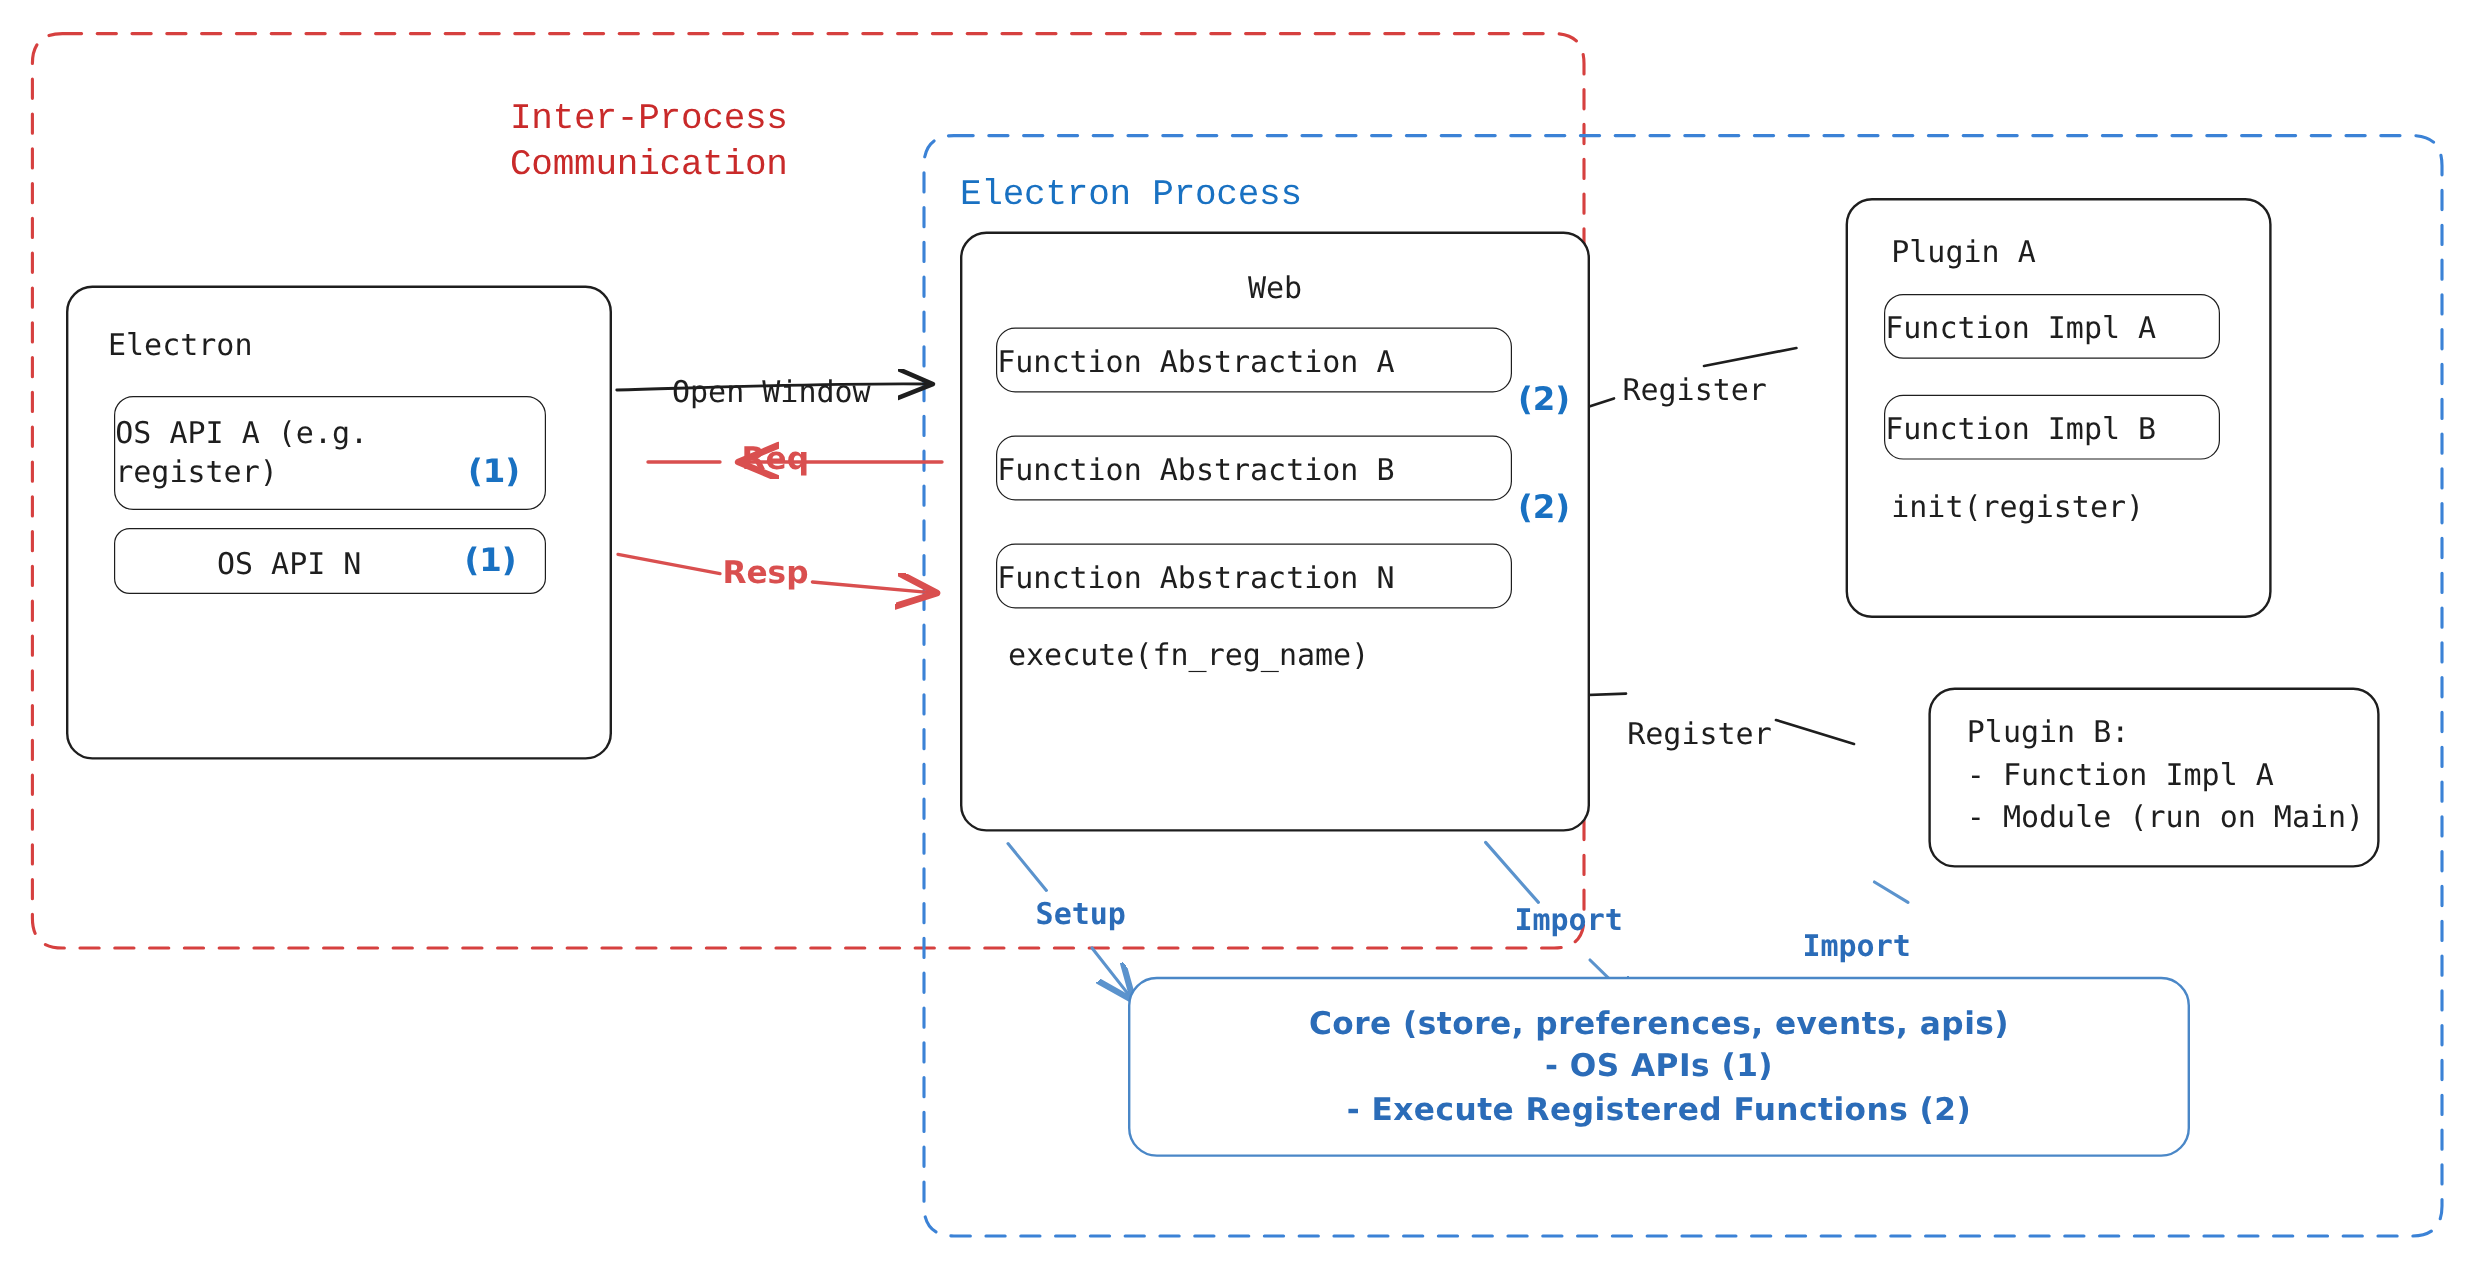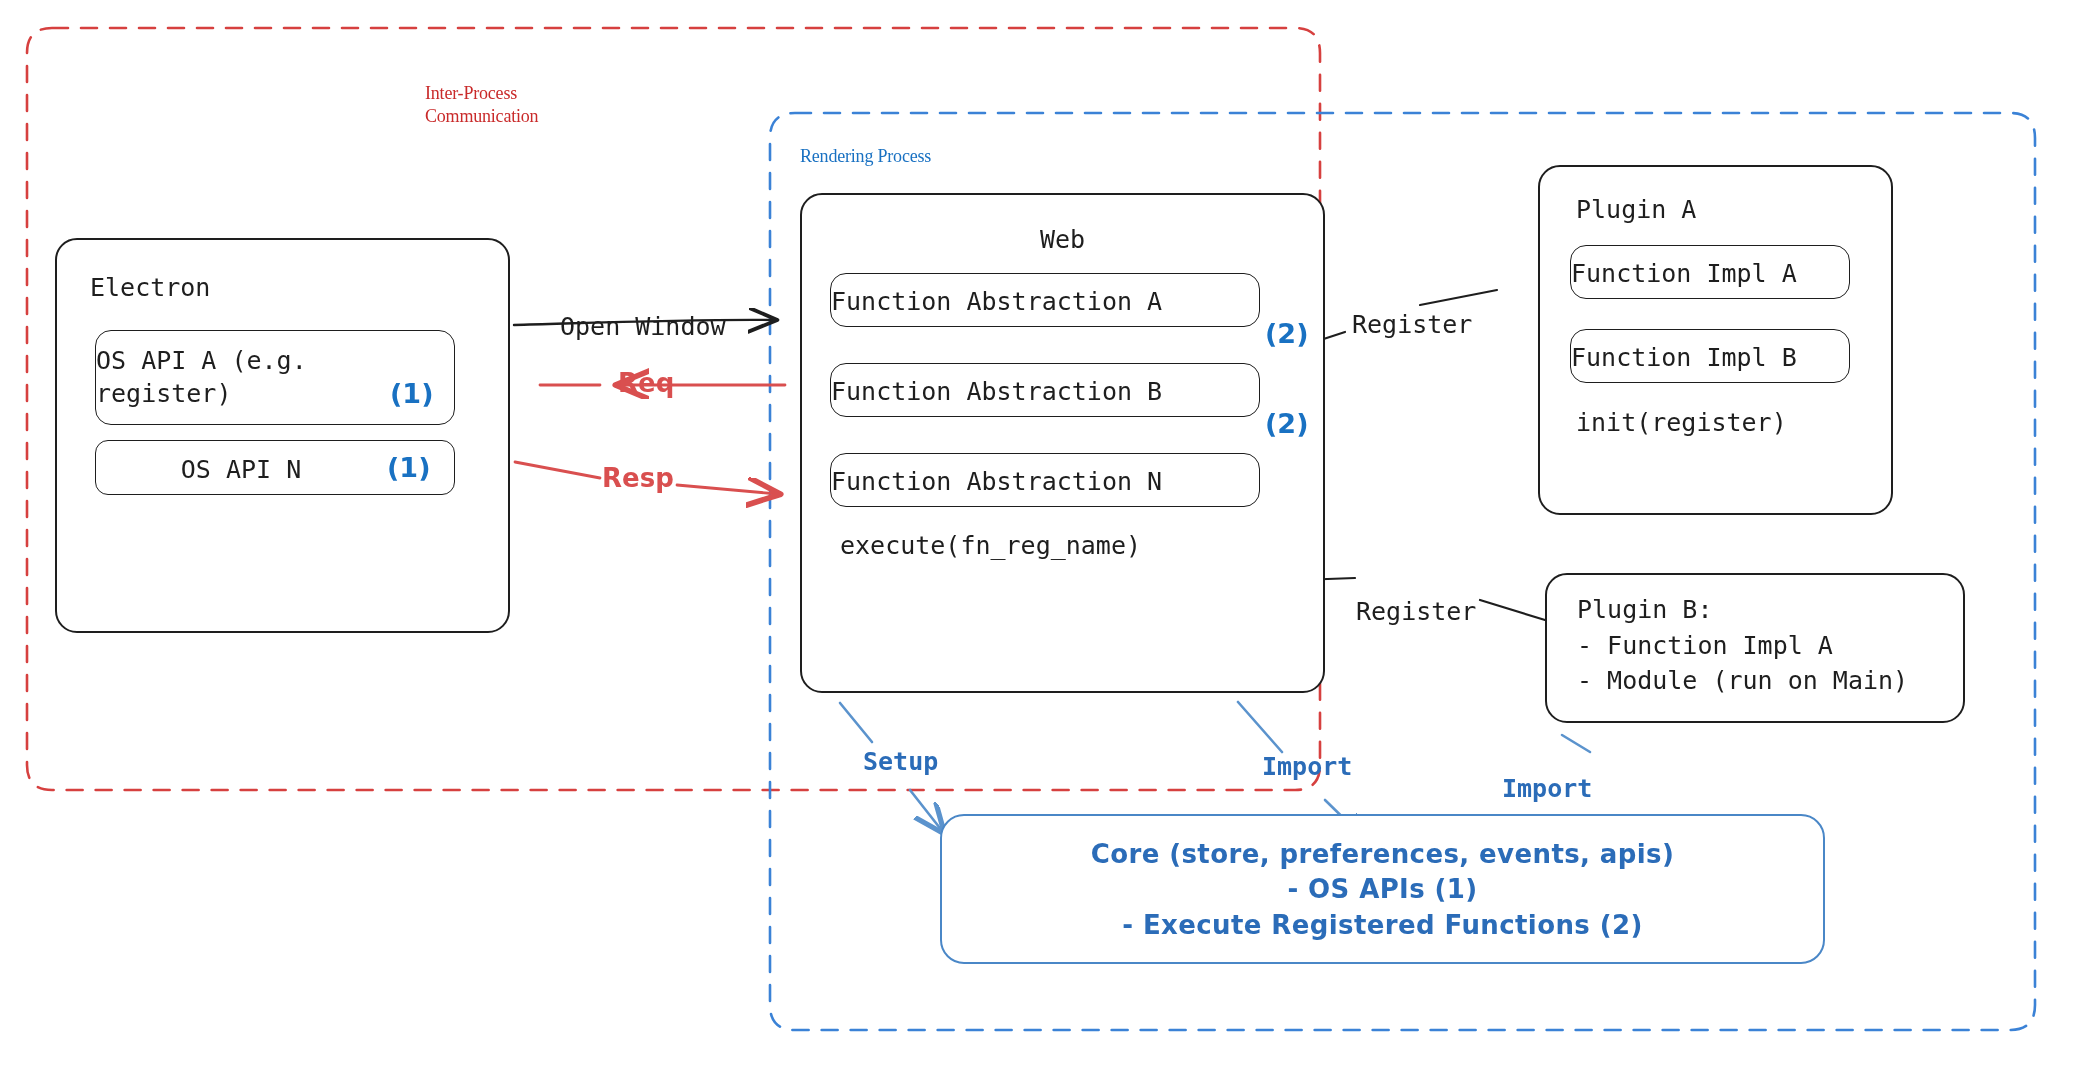--- a/index.html
+++ b/index.html
@@ -21,22 +21,22 @@
     left: 0;
     top: 0;
     width: 2074px;
     height: 1066px;
     pointer-events: none;
   }
 
   
   .group-label {
     position: absolute;
-    font-family: Liberation Serif, serif;
-    font-size: 18px;
+    font-family: Liberation Mono, monospace;
+    font-size: 30px;
     line-height: 1.26;
     white-space: pre-line;
     letter-spacing: -0.2px;
   }
   .ipc-label { color: #c92a2a; }
   .render-label { color: #1971c2; }
 
   
   .node {
     position: absolute;
@@ -173,21 +173,21 @@
 
     <g>
       <path d="M 1590 752 L 1562 735" fill="none" stroke="#5b93cd" stroke-width="2.6" stroke-linecap="round"></path>
       <path d="M 1530 820 L 1498 844" fill="none" stroke="#5b93cd" stroke-width="2.6" stroke-linecap="round" marker-end="url(#arrowBlue)"></path>
     </g>
   </svg>
 
   <div class="group-label ipc-label" style="left:425px; top:82px;">Inter-Process
 Communication</div>
 
-  <div class="group-label render-label" style="left:800px; top:145px;">Rendering Process</div>
+  <div class="group-label render-label" style="left:800px; top:145px;">Electron Process</div>
 
   <div class="node" style="left:55px; top:238px; width:455px; height:395px;">
     <div class="node-title" style="left:33px; top:33px;">Electron</div>
 
     <div class="node inner" style="left:38px; top:90px; width:360px; height:95px;">
       <div class="node-text" style="top:14px;">OS API A (e.g.
 register)</div>
     </div>
     <div class="marker-num" style="left:333px; top:138px;">(1)</div>
 
@@ -225,21 +225,21 @@
       <div class="node-text" style="top:12px;">Function Impl A</div>
     </div>
 
     <div class="node inner" style="left:30px; top:162px; width:280px; height:54px;">
       <div class="node-text" style="top:12px;">Function Impl B</div>
     </div>
 
     <div class="node-text left" style="left:36px; top:240px; width:auto;">init(register)</div>
   </div>
 
-  <div class="node" style="left:1545px; top:573px; width:420px; height:150px;">
+  <div class="node" style="left:1607px; top:573px; width:376px; height:150px;">
     <div class="node-text left" style="left:30px; top:17px; width:auto; line-height:1.42;">Plugin B:
 - Function Impl A
 - Module (run on Main)</div>
   </div>
 
   <div class="core-box" style="left:940px; top:814px; width:885px; height:150px;">
     <div class="core-text" style="top:21px;">Core (store, preferences, events, apis)
 - OS APIs (1)
 - Execute Registered Functions (2)</div>
   </div>

